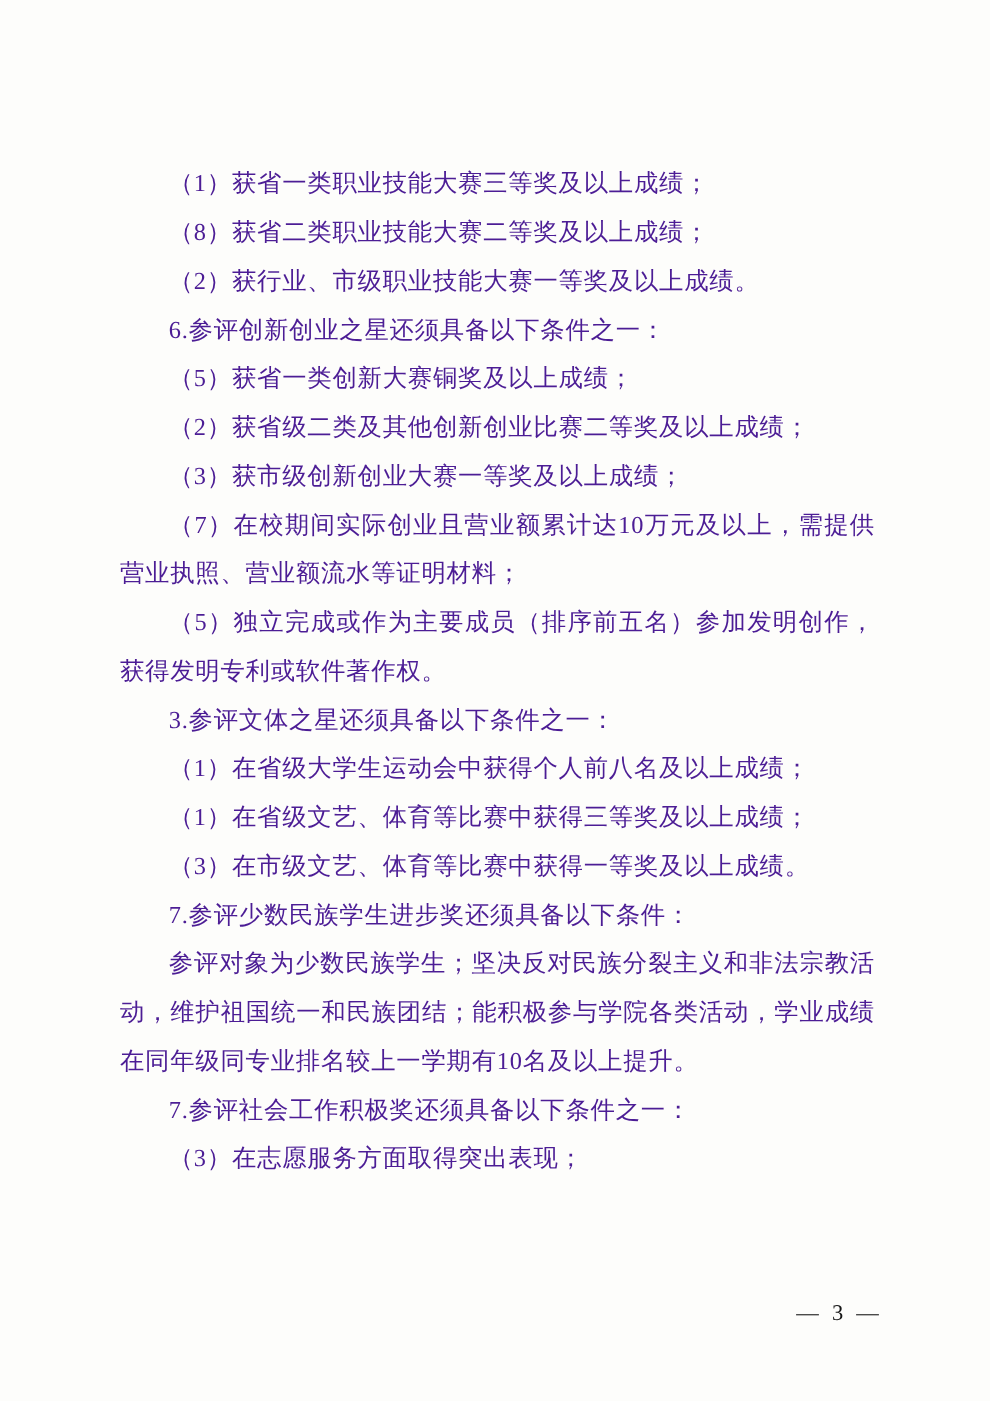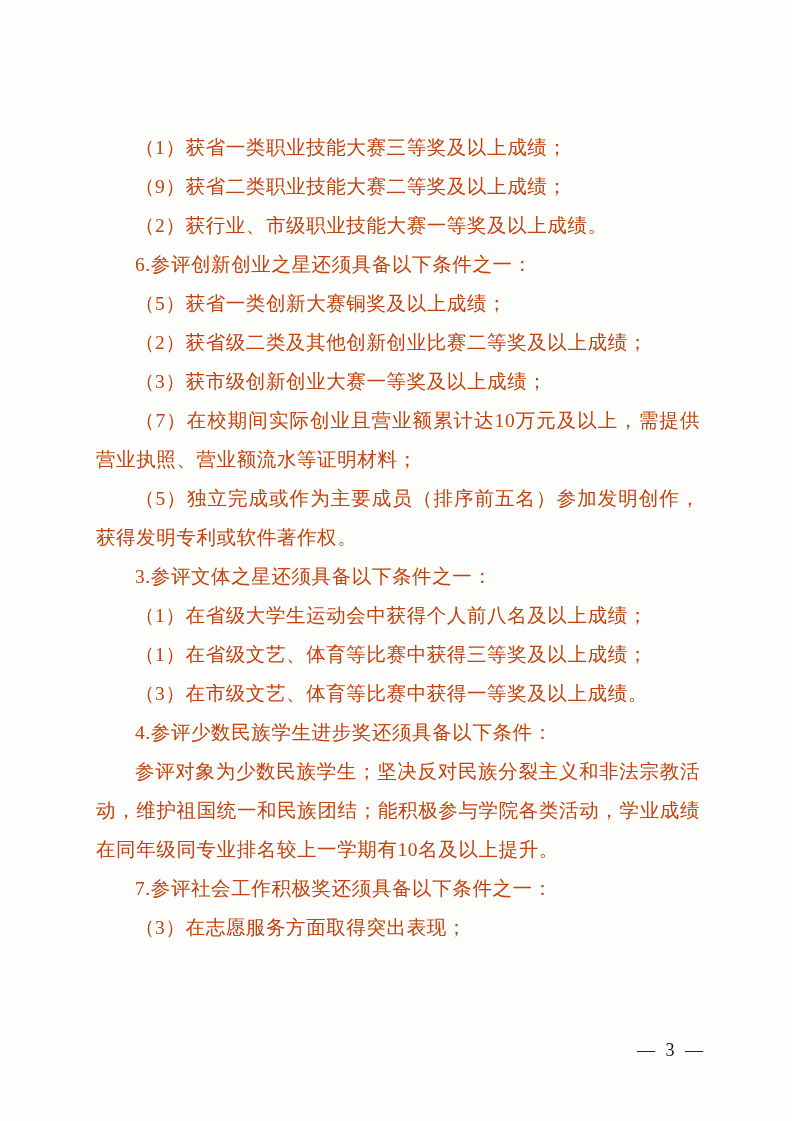--- a/index.html
+++ b/index.html
@@ -29,51 +29,51 @@
     left: 96px;
     width: 604px;
   }
   p {
     margin: 0 0 0 0;
     font-size: 19.5px;
     line-height: 39px;
     letter-spacing: 0.6px;
     text-align: justify;
     text-justify: inter-ideograph;
-    color: #c2410c;
+    color: #4c1d95;
   }
   p.indent {
     text-indent: 39px;
   }
   .page-number-inner {
     position: absolute;
     right: 86px;
     top: 1040px;
     font-size: 18px;
     letter-spacing: 3px;
     color: #161616;
   }
 </style>
 </head>
 <body>
 
 <div class="page">
   <div class="content">
     <p class="indent">（1）获省一类职业技能大赛三等奖及以上成绩；</p>
-    <p class="indent">（9）获省二类职业技能大赛二等奖及以上成绩；</p>
+    <p class="indent">（8）获省二类职业技能大赛二等奖及以上成绩；</p>
     <p class="indent">（2）获行业、市级职业技能大赛一等奖及以上成绩。</p>
     <p class="indent">6.参评创新创业之星还须具备以下条件之一：</p>
     <p class="indent">（5）获省一类创新大赛铜奖及以上成绩；</p>
     <p class="indent">（2）获省级二类及其他创新创业比赛二等奖及以上成绩；</p>
     <p class="indent">（3）获市级创新创业大赛一等奖及以上成绩；</p>
     <p class="indent">（7）在校期间实际创业且营业额累计达10万元及以上，需提供营业执照、营业额流水等证明材料；</p>
     <p class="indent">（5）独立完成或作为主要成员（排序前五名）参加发明创作，获得发明专利或软件著作权。</p>
     <p class="indent">3.参评文体之星还须具备以下条件之一：</p>
     <p class="indent">（1）在省级大学生运动会中获得个人前八名及以上成绩；</p>
     <p class="indent">（1）在省级文艺、体育等比赛中获得三等奖及以上成绩；</p>
     <p class="indent">（3）在市级文艺、体育等比赛中获得一等奖及以上成绩。</p>
-    <p class="indent">4.参评少数民族学生进步奖还须具备以下条件：</p>
+    <p class="indent">7.参评少数民族学生进步奖还须具备以下条件：</p>
     <p class="indent">参评对象为少数民族学生；坚决反对民族分裂主义和非法宗教活动，维护祖国统一和民族团结；能积极参与学院各类活动，学业成绩在同年级同专业排名较上一学期有10名及以上提升。</p>
     <p class="indent">7.参评社会工作积极奖还须具备以下条件之一：</p>
     <p class="indent">（3）在志愿服务方面取得突出表现；</p>
   </div>
   <div class="page-number-inner">— 3 —</div>
 </div>
 
 </body></html>

